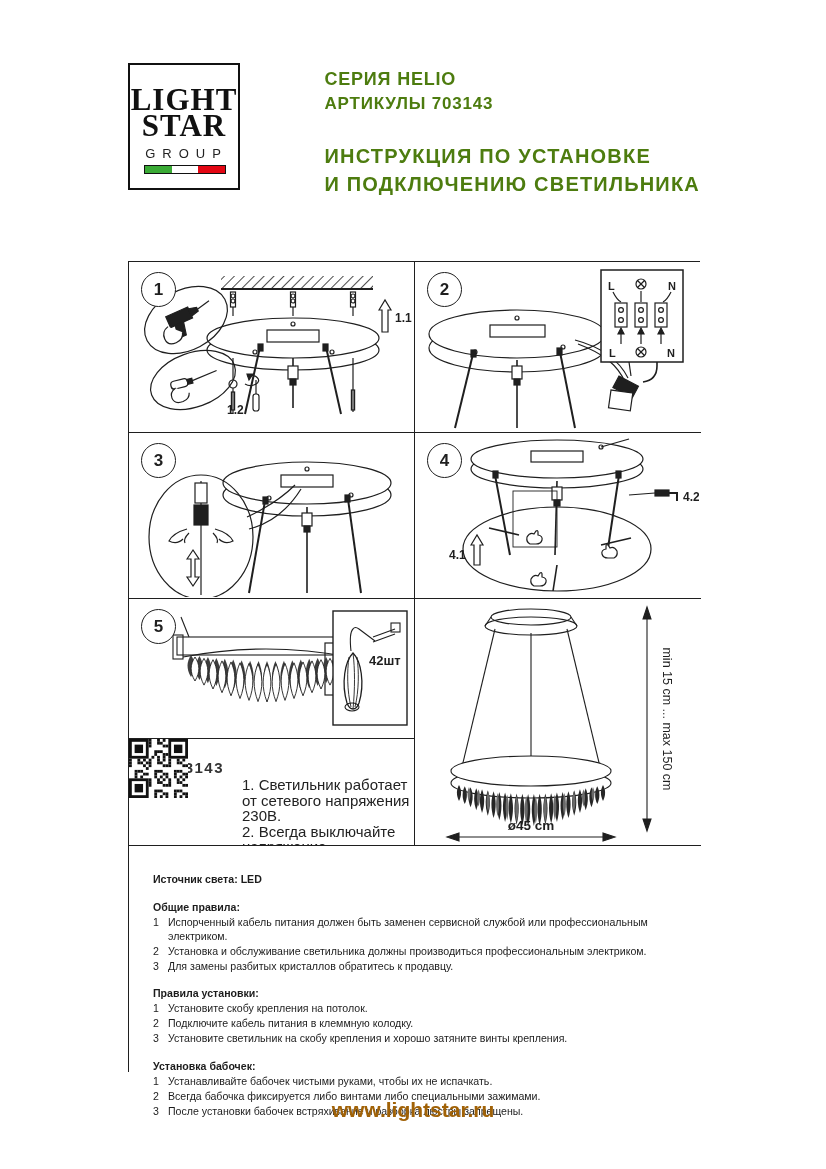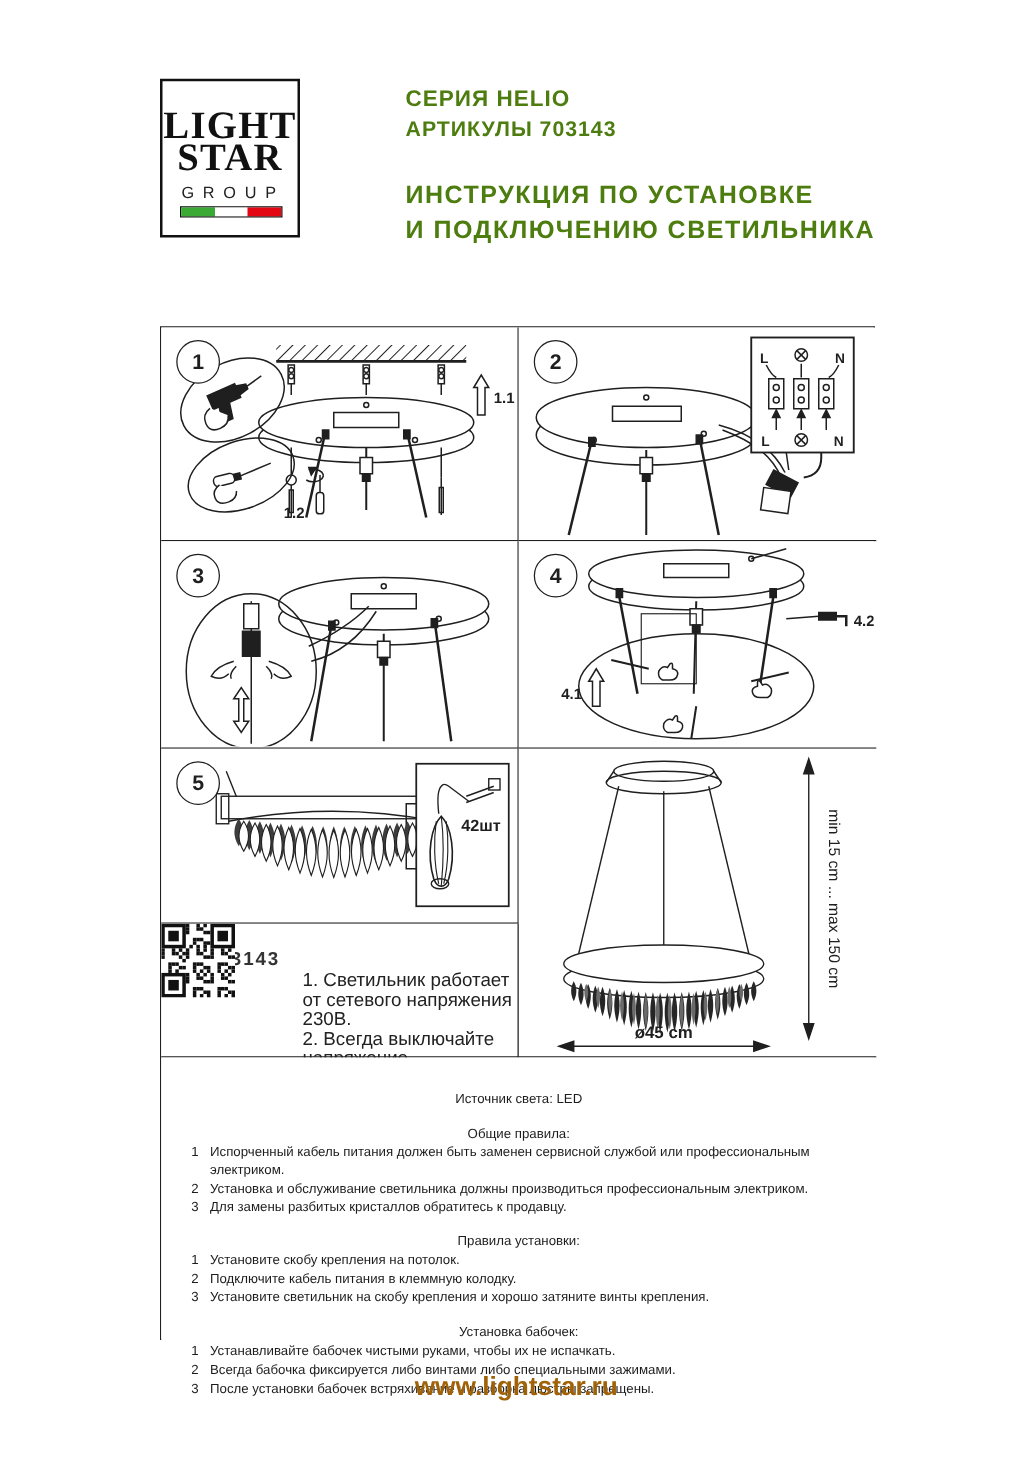--- a/index.html
+++ b/index.html
@@ -31,21 +31,21 @@
   .badge{position:absolute;left:12px;top:10px;width:33px;height:33px;border:1.6px solid #1f1f1f;
          border-radius:50%;display:flex;align-items:center;justify-content:center;
          font-size:17px;font-weight:bold;background:#fff;z-index:2;}
   
   .qr-article{position:absolute;left:36px;top:20px;font-size:15px;font-weight:bold;
               letter-spacing:1.5px;color:#333;}
   .qr-svg{position:absolute;left:36px;top:46px;}
   .qr-notes{position:absolute;left:113px;top:38px;font-size:15px;line-height:15.5px;color:#222;}
   
   .rules{padding:27px 24px 0 24px;font-size:10.6px;line-height:13.8px;color:#1c1c1c;}
-  .rules .b{font-weight:normal;text-align:center;}
+  .rules .b{font-weight:bold;}
   .sec{margin-top:14px;}
   .item{display:flex;margin-top:1.2px;}
   .item .n{width:15px;flex:none;}
   
   .footer{position:absolute;left:0;top:1098px;width:100%;text-align:center;
           font-size:21px;font-weight:bold;color:#a16207;}
   text{font-family:"Liberation Sans",sans-serif;}
 </style>
 </head>
 <body>

